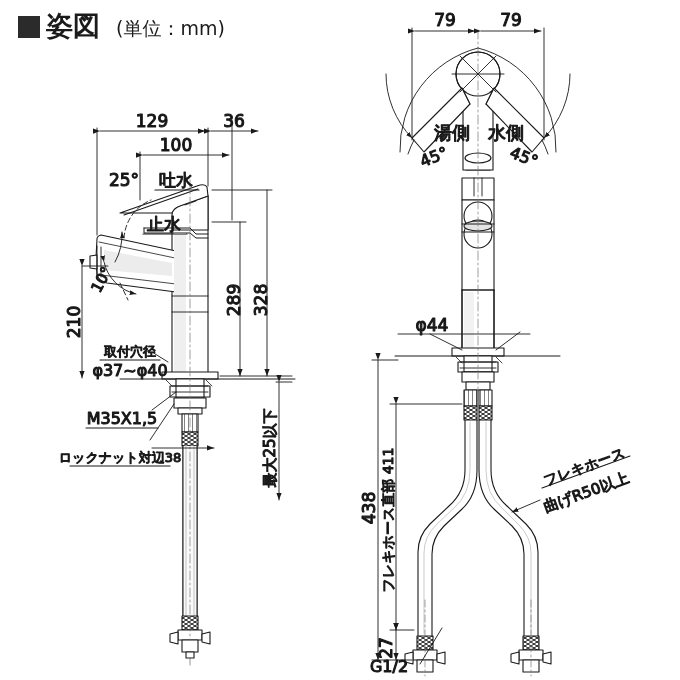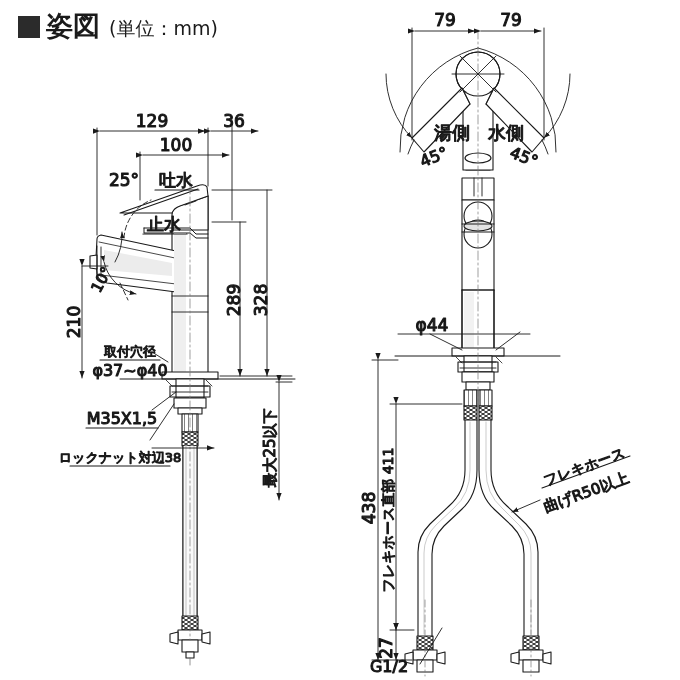--- a/index.html
+++ b/index.html
@@ -15,21 +15,21 @@
   .hdr{
     position:absolute;left:18px;top:8px;
     display:flex;align-items:baseline;
     white-space:nowrap;
   }
   .hdr .sq{
     display:inline-block;width:22px;height:22px;background:#2b2b2b;
     margin-right:6px;position:relative;top:3px;
   }
   .hdr .t1{font-size:27px;font-weight:700;letter-spacing:0px;}
-  .hdr .t2{font-size:19px;font-weight:400;margin-left:9px;}
+  .hdr .t2{font-size:19px;font-weight:400;margin-left:16px;}
   svg{position:absolute;left:0;top:0;}
   text{font-family:"DejaVu Sans","Liberation Sans",sans-serif;fill:#111;}
 </style>
 </head>
 <body>
 
 <div id="stage">
 
   <div class="hdr">
     <span class="sq"></span>

